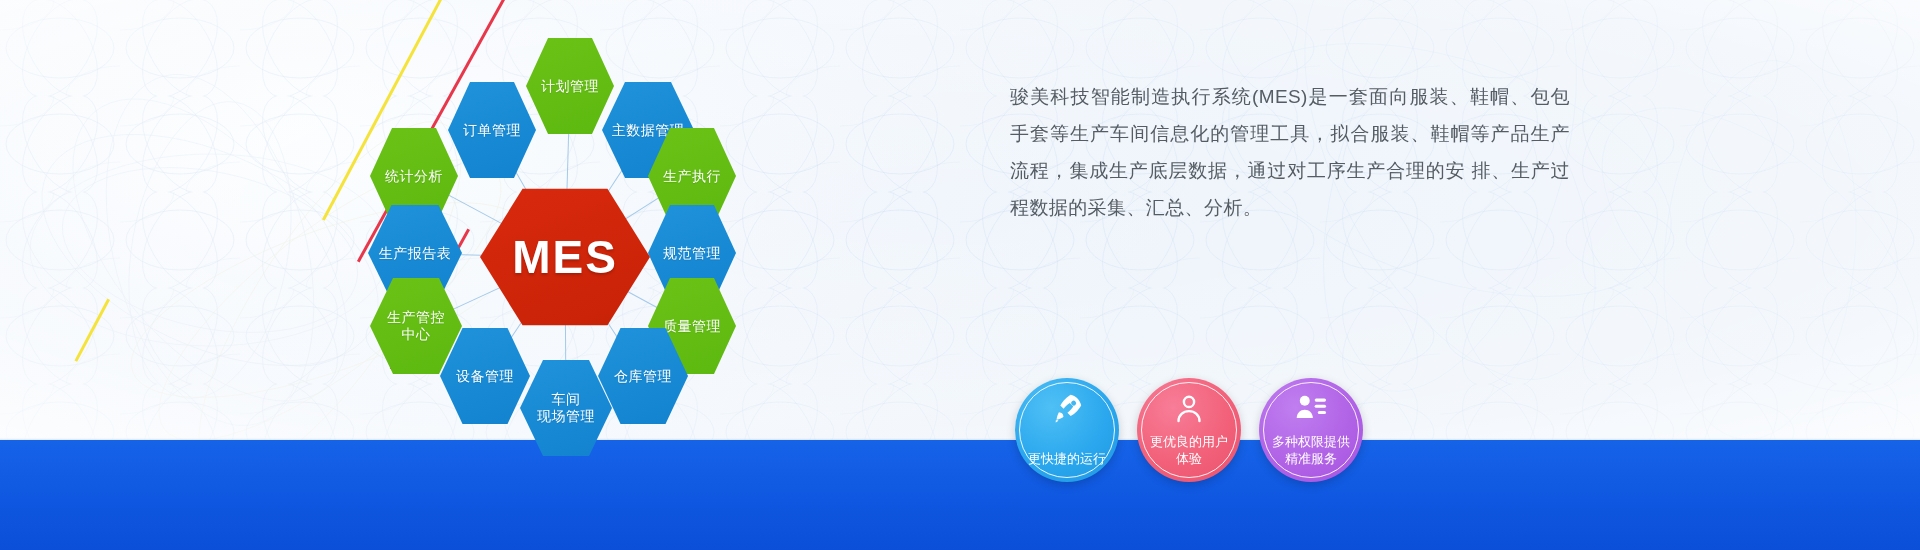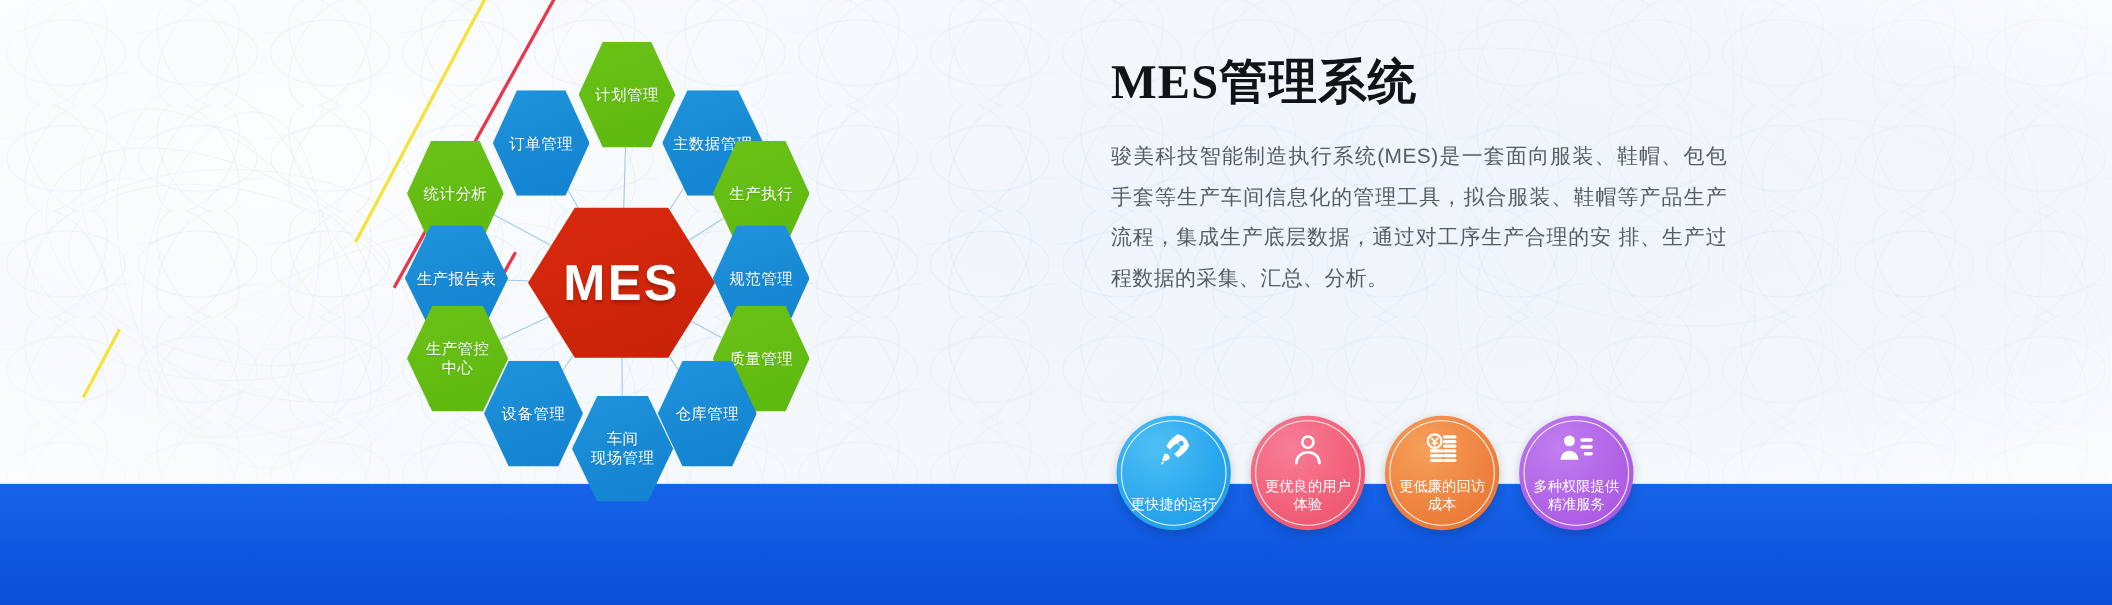--- a/index.html
+++ b/index.html
@@ -210,21 +210,20 @@
           <span style="white-space: pre-line;">仓库管理</span>
         </div>
         <div class="hex blue" style="left: 190px; top: 340px; width: 92px; height: 100px; text-align: center;">
           <span style="white-space: pre-line;">车间
 现场管理</span>
         </div>
       </div>
   </div>
 
   <div id="right">
-    <div id="title">MES管理系统</div>
     <div id="para">骏美科技智能制造执行系统(MES)是一套面向服装、鞋帽、包包手套等生产车间信息化的管理工具，拟合服装、鞋帽等产品生产流程，集成生产底层数据，通过对工序生产合理的安 排、生产过程数据的采集、汇总、分析。</div>
   </div>
 
   <div id="bluebandtop"></div>
   <div id="blueband"></div>
 
   <div id="circles">
       <div class="circ c-blue">
         <span class="ic">
           <svg viewBox="0 0 24 24">
@@ -235,41 +234,20 @@
       </div>
       <div class="circ c-pink">
         <span class="ic">
           <svg viewBox="0 0 24 24">
             <circle cx="12" cy="7" r="3.6" fill="none" stroke="#fff" stroke-width="1.7"></circle>
             <path d="M4.6 20.5c0-4.1 3.3-7 7.4-7s7.4 2.9 7.4 7" fill="none" stroke="#fff" stroke-width="1.7" stroke-linecap="round"></path>
           </svg>
         </span>
         <div class="lbl">更优良的用户</div>
         <div class="lbl">体验</div>
-      </div>
-      <div class="circ c-orange">
-        <span class="ic">
-          <svg viewBox="0 0 24 24">
-            <circle cx="7.2" cy="6.4" r="4.4" fill="none" stroke="#fff" stroke-width="1.5"></circle>
-            <path d="M5.3 4.6l1.9 2.2 1.9-2.2M7.2 6.8v2.3M5.7 7.6h3" stroke="#fff" stroke-width="1.1" fill="none" stroke-linecap="round"></path>
-            <g fill="#fff">
-              <rect x="12.6" y="2.6" width="8.6" height="2.1" rx="1"></rect>
-              <rect x="12.6" y="5.6" width="8.6" height="2.1" rx="1"></rect>
-              <rect x="12.6" y="8.6" width="8.6" height="2.1" rx="1"></rect>
-              <rect x="12.6" y="11.6" width="8.6" height="2.1" rx="1"></rect>
-              <rect x="12.6" y="14.6" width="8.6" height="2.1" rx="1"></rect>
-              <rect x="12.6" y="17.6" width="8.6" height="2.1" rx="1"></rect>
-              <rect x="4.2" y="11.6" width="8.6" height="2.1" rx="1"></rect>
-              <rect x="4.2" y="14.6" width="8.6" height="2.1" rx="1"></rect>
-              <rect x="4.2" y="17.6" width="8.6" height="2.1" rx="1"></rect>
-            </g>
-          </svg>
-        </span>
-        <div class="lbl">更低廉的回访</div>
-        <div class="lbl">成本</div>
       </div>
       <div class="circ c-purple">
         <span class="ic">
           <svg viewBox="0 0 24 24">
             <g fill="#fff">
               <circle cx="7.6" cy="6.2" r="3.5"></circle>
               <path d="M1.9 18.4c0-3.4 2.6-5.8 5.7-5.8s5.7 2.4 5.7 5.8z"></path>
               <rect x="14.6" y="4.6" width="8" height="2.2" rx="1.1"></rect>
               <rect x="14.6" y="9" width="8" height="2.2" rx="1.1"></rect>
               <rect x="16.8" y="13.4" width="5.8" height="2.2" rx="1.1"></rect>

